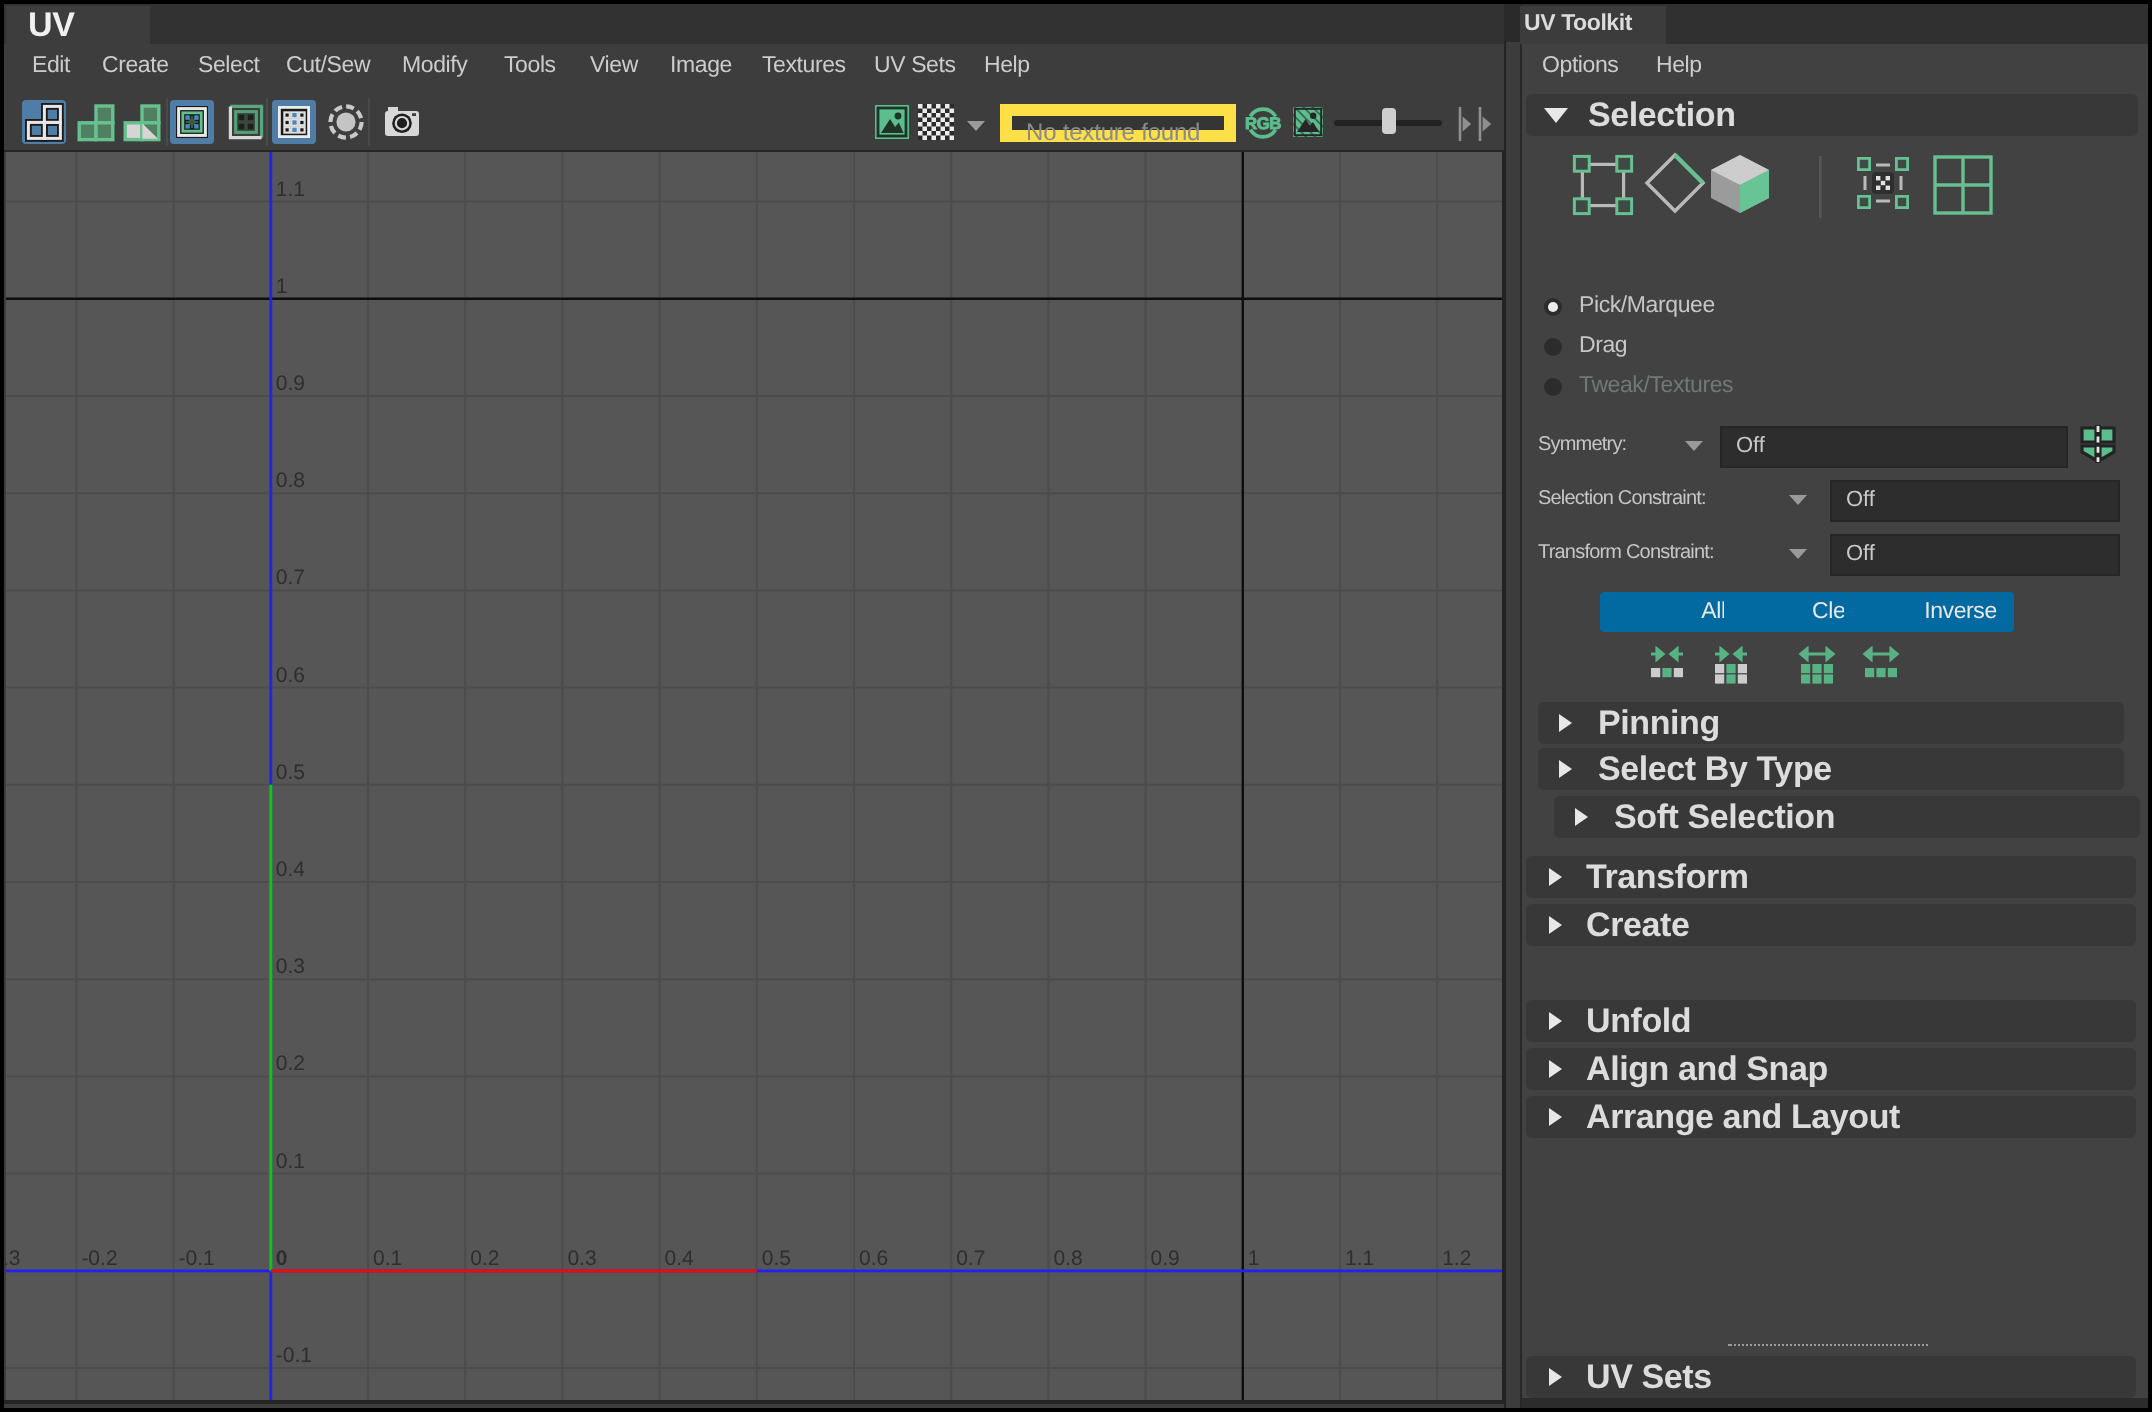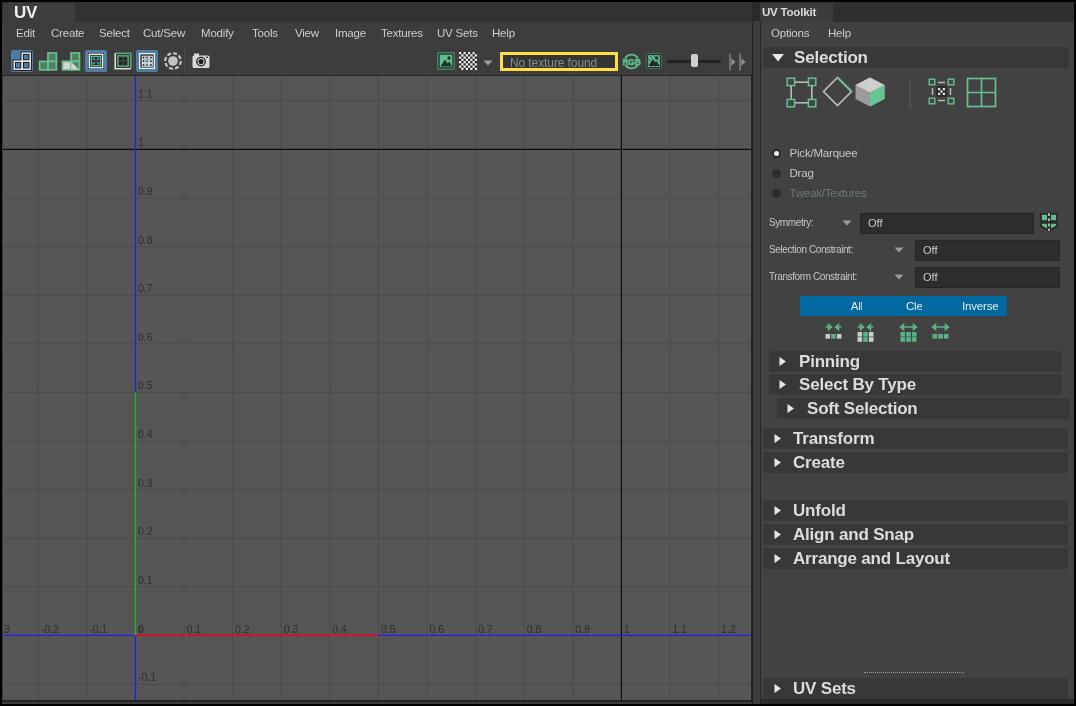--- a/index.html
+++ b/index.html
@@ -203,21 +203,21 @@
               <rect x="15.75" y="13.50" width="2.25" height="2.25"></rect>
               <rect x="0.00" y="15.75" width="2.25" height="2.25"></rect>
               <rect x="4.50" y="15.75" width="2.25" height="2.25"></rect>
               <rect x="9.00" y="15.75" width="2.25" height="2.25"></rect>
               <rect x="13.50" y="15.75" width="2.25" height="2.25"></rect>
             </g>
           </svg></div>
       <svg class="abs" style="left:481px;top:16px" width="10" height="6">
           <path d="M0.5 0.5 L9.5 0.5 L5 5.5 Z" fill="#9a9a9a"></path>
         </svg>
-      <div class="abs" style="left:498px;top:8px;width:118px;height:19px;background:#353535;border:3px solid #fde047;box-sizing:border-box;color:#8a8a8a;font-size:12px;letter-spacing:-0.1px;line-height:17px;padding-left:7px;">No texture found</div>
+      <div class="abs" style="left:498px;top:8px;width:118px;height:19px;background:#353535;border:6px solid #fde047;box-sizing:border-box;color:#8a8a8a;font-size:12px;letter-spacing:-0.1px;line-height:17px;padding-left:7px;">No texture found</div>
 
       <div class="abs" style="left:620px;top:8px;width:19px;height:19px">
         <svg width="19" height="19">
           <path d="M 3.2 6.2 A 7.3 7.3 0 0 1 15.8 6.2" fill="none" stroke="#5cbd8d" stroke-width="1.9"></path>
           <path d="M 3.2 12.8 A 7.3 7.3 0 0 0 15.8 12.8" fill="none" stroke="#5cbd8d" stroke-width="1.9"></path>
           <text x="9.5" y="12.7" font-size="8.4" font-weight="bold" fill="#5cbd8d" stroke="#5cbd8d" stroke-width="0.5" text-anchor="middle" font-family="Liberation Sans" letter-spacing="-0.2">RGB</text>
         </svg>
       </div>
 
       <div class="abs" style="left:644px;top:9px;width:16px;height:16px">

